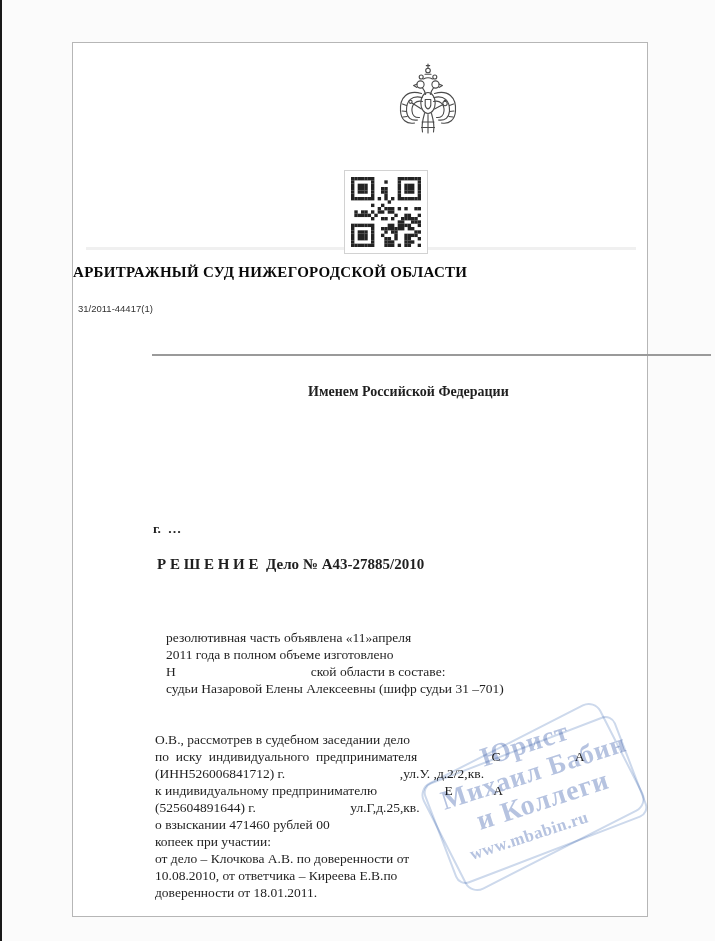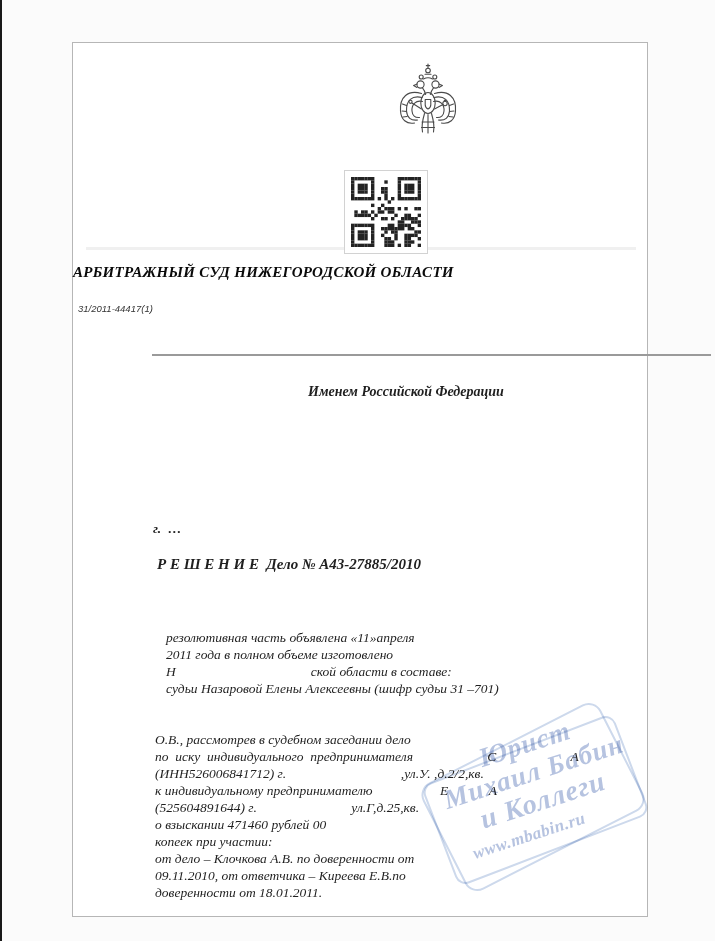--- a/index.html
+++ b/index.html
@@ -1,17 +1,17 @@
 <!DOCTYPE html>
 <html><head>
 <meta charset="utf-8">
 <style>
   html,body{margin:0;padding:0;background:#fff;}
   .screen{position:relative;width:715px;height:941px;background:#fbfbfb;overflow:hidden;
-          font-family:"Liberation Serif",serif;color:#1f1f1f;font-style:italic;}
+          font-family:"Liberation Serif",serif;color:#1f1f1f;}
   .abs{position:absolute;}
   .edge-strip{left:0;top:0;width:2px;height:941px;background:#191919;}
   .page{left:72px;top:42px;width:576px;height:875px;background:#fff;
         border:1px solid #b6b6b6;box-sizing:border-box;}
   .scan-band{left:86px;top:247px;width:550px;height:3px;background:#f0f0f0;}
   .emblem{left:392px;top:62px;width:72px;height:80px;}
   .qr-frame{left:344px;top:170px;width:84px;height:84px;background:#fff;
             border:1px solid #d2d2d2;box-sizing:border-box;
             display:flex;align-items:center;justify-content:center;}
   .qr-frame svg{display:block;fill:#232323;}
@@ -313,21 +313,21 @@
 
   <div class="abs para para-case">
     <div class="ln">О.В., рассмотрев в судебном заседании дело</div>
     <div class="ln">по&nbsp; иску&nbsp; индивидуального&nbsp; предпринимателя&nbsp;&nbsp;&nbsp;&nbsp;&nbsp;&nbsp;&nbsp;&nbsp;&nbsp;&nbsp;&nbsp;&nbsp;&nbsp;&nbsp;&nbsp;&nbsp;&nbsp;&nbsp;&nbsp;&nbsp;&nbsp;&nbsp;С&nbsp;&nbsp;&nbsp;&nbsp;&nbsp;&nbsp;&nbsp;&nbsp;&nbsp;&nbsp;&nbsp;&nbsp;&nbsp;&nbsp;&nbsp;&nbsp;&nbsp;&nbsp;&nbsp;&nbsp;&nbsp;&nbsp;А</div>
     <div class="ln">(ИНН526006841712) г.&nbsp;&nbsp;&nbsp;&nbsp;&nbsp;&nbsp;&nbsp;&nbsp;&nbsp;&nbsp;&nbsp;&nbsp;&nbsp;&nbsp;&nbsp;&nbsp;&nbsp;&nbsp;&nbsp;&nbsp;&nbsp;&nbsp;&nbsp;&nbsp;&nbsp;&nbsp;&nbsp;&nbsp;&nbsp;&nbsp;&nbsp;&nbsp;&nbsp;&nbsp;,ул.У. ,д.2/2,кв.</div>
     <div class="ln">к индивидуальному предпринимателю&nbsp;&nbsp;&nbsp;&nbsp;&nbsp;&nbsp;&nbsp;&nbsp;&nbsp;&nbsp;&nbsp;&nbsp;&nbsp;&nbsp;&nbsp;&nbsp;&nbsp;&nbsp;&nbsp;&nbsp;Е&nbsp;&nbsp;&nbsp;&nbsp;&nbsp;&nbsp;&nbsp;&nbsp;&nbsp;&nbsp;&nbsp;&nbsp;А</div>
     <div class="ln">(525604891644) г.&nbsp;&nbsp;&nbsp;&nbsp;&nbsp;&nbsp;&nbsp;&nbsp;&nbsp;&nbsp;&nbsp;&nbsp;&nbsp;&nbsp;&nbsp;&nbsp;&nbsp;&nbsp;&nbsp;&nbsp;&nbsp;&nbsp;&nbsp;&nbsp;&nbsp;&nbsp;&nbsp;&nbsp;ул.Г,д.25,кв.</div>
     <div class="ln">о взыскании 471460 рублей 00</div>
     <div class="ln">копеек при участии:</div>
     <div class="ln">от дело – Клочкова А.В. по доверенности от</div>
-    <div class="ln">09.11.2010, от ответчика – Киреева Е.В.по</div>
+    <div class="ln">10.08.2010, от ответчика – Киреева Е.В.по</div>
     <div class="ln">доверенности от 18.01.2011.</div>
   </div>
 
   <div id="wm-rect1" class="abs wm wm-rect wm-rect1" style="border-color: rgb(205, 217, 236);"></div>
   <div id="wm-rect2" class="abs wm wm-rect wm-rect2" style="border-color: rgb(205, 217, 236);"></div>
   <div id="wm-text" class="abs wm wm-text" style="color: rgb(182, 195, 224);">
     <div class="wm-l1">Юрист</div>
     <div class="wm-l2">Михаил Бабин</div>
     <div class="wm-l3">и Коллеги</div>
     <div class="wm-site">www.mbabin.ru</div>

